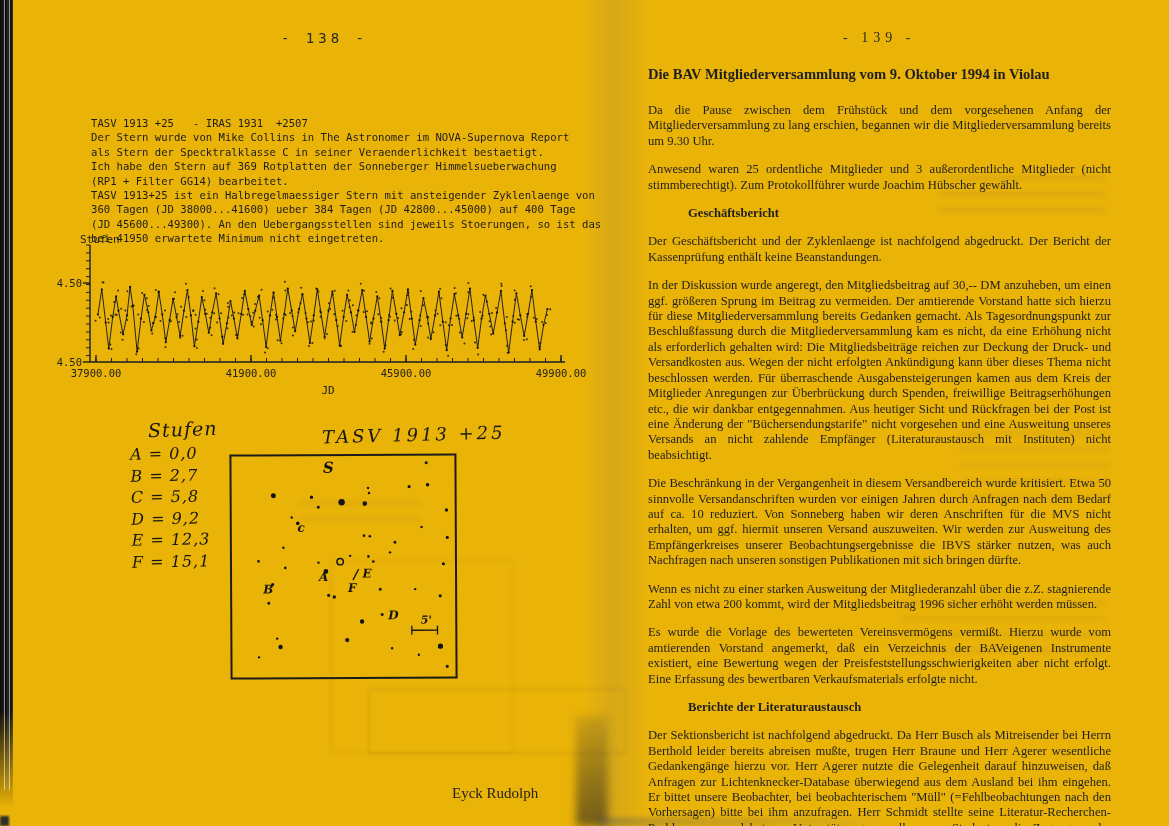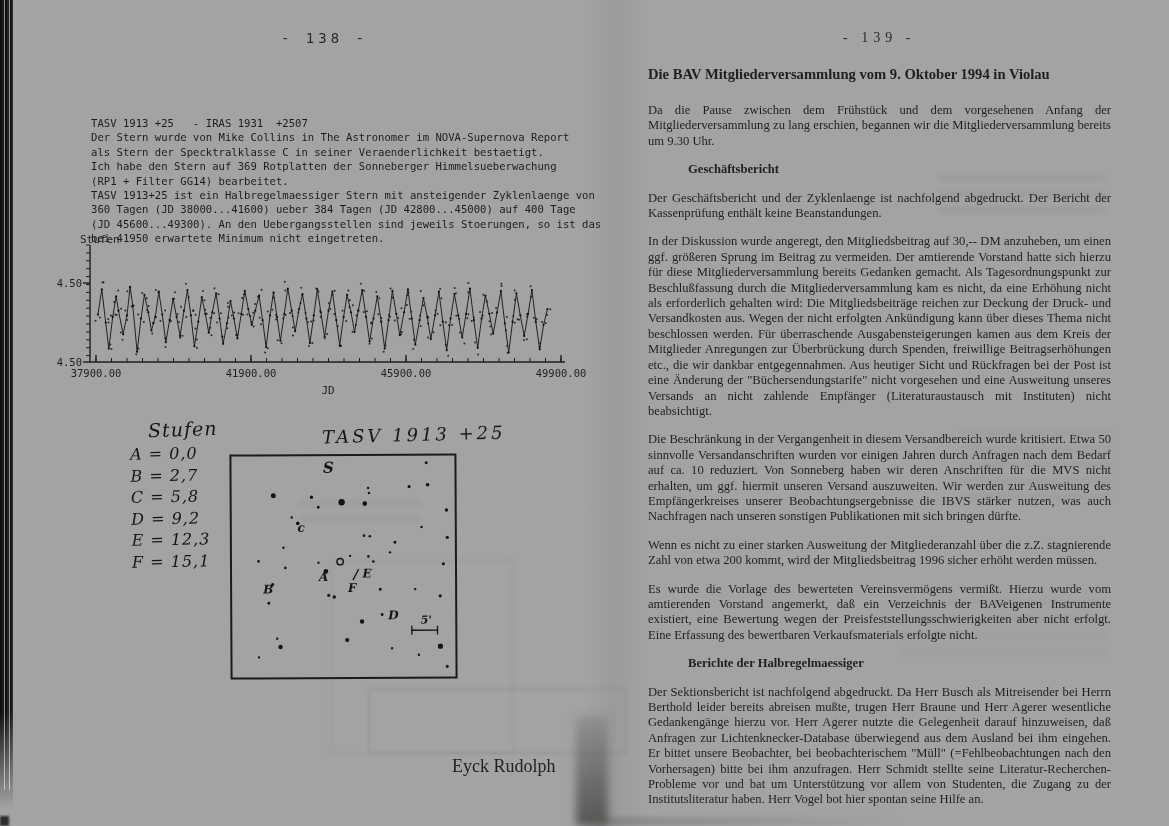--- a/index.html
+++ b/index.html
@@ -1,17 +1,17 @@
 <!DOCTYPE html>
 <html><head>
 <meta charset="utf-8">
 <style>
   html,body{margin:0;padding:0;}
   body{width:1169px;height:826px;background:#e9e9e7;font-family:"Liberation Serif",serif;}
-  #scan{position:relative;width:1169px;height:826px;background:#a3a3a3;overflow:hidden;}
+  #scan{position:relative;width:1169px;height:826px;background:#eab308;overflow:hidden;}
 
   
   .edge-bar{position:absolute;left:0;top:0;width:13px;height:808px;
     background:linear-gradient(90deg,#0a0a0a 0,#1a1a1a 25%,#050505 45%,#2a2a2a 60%,#0d0d0d 80%,#333 100%);
     -webkit-mask-image:linear-gradient(180deg,#000 0,#000 88%,rgba(0,0,0,.25) 97%,transparent 100%);
     mask-image:linear-gradient(180deg,#000 0,#000 88%,rgba(0,0,0,.25) 97%,transparent 100%);}
   .edge-lines{position:absolute;left:2px;top:0;width:9px;height:790px;
     background:repeating-linear-gradient(90deg,transparent 0 2px,rgba(255,255,255,.55) 2px 3px,transparent 3px 5px);}
   .gutter{position:absolute;left:585px;top:0;width:64px;height:826px;
     background:linear-gradient(90deg,rgba(0,0,0,0) 0,rgba(110,110,105,.16) 45%,rgba(0,0,0,0) 100%);}
@@ -38,21 +38,21 @@
   
   .hand{font-family:"DejaVu Serif",serif;font-style:italic;color:#161616;}
   .legend-title{position:absolute;left:148px;top:418px;font-size:19px;letter-spacing:1px;transform:rotate(-2deg);}
   .legend-items{position:absolute;left:131px;top:443px;font-size:16px;line-height:21.5px;letter-spacing:1px;transform:rotate(-1deg);}
   .fc-title{position:absolute;left:322px;top:424px;font-size:18px;letter-spacing:3px;transform:rotate(-1.5deg);}
   .fc-box{position:absolute;left:230px;top:454px;width:223px;height:221px;border:2.4px solid #1b1b1b;transform:rotate(-.3deg);}
   .fc-box svg{position:absolute;left:0;top:0;}
 
   
   .footer-text{position:absolute;left:69px;top:701px;width:525px;font-size:13.8px;line-height:18px;color:#222;}
-  .signature{position:absolute;left:452px;top:756px;font-size:18px;color:#222;}
+  .signature{position:absolute;left:452px;top:785px;font-size:15px;color:#222;}
 
   
   .article{position:absolute;left:648px;top:66px;width:463px;color:#1f1f1f;}
   .article .title{font-size:14.6px;font-weight:bold;text-align:left;margin:0 0 20px 0;}
   .blk{font-size:12.6px;line-height:15.4px;margin:0 0 13px 0;}
   .blk.p{text-align:justify;}
   .blk.h{font-weight:bold;margin-left:40px;}
   .blk.hu{text-decoration:underline;}
 </style>
 </head>
@@ -593,24 +593,25 @@
         <text x="188.435" y="167.96" font-size="11" font-weight="bold" font-family="DejaVu Serif,serif" font-style="italic" fill="#141414">5'</text>
       </svg>
   </div>
 
   <div class="signature">Eyck Rudolph</div>
 
   <div class="article">
     <div class="title">Die BAV Mitgliederversammlung vom 9. Oktober 1994 in Violau</div>
     <div>
         <div class="blk p">Da die Pause zwischen dem Frühstück und dem  vorgesehenen Anfang der Mitgliederversammlung zu lang erschien, begannen wir die Mitgliederversammlung bereits um 9.30 Uhr.</div>
+        <div class="blk p">Anwesend waren 25 ordentliche Mitglieder und 3 außerordentliche Mitglieder (nicht stimmberechtigt). Zum Protokollführer wurde Joachim Hübscher gewählt.</div>
         <div class="blk h">Geschäftsbericht</div>
         <div class="blk p">Der Geschäftsbericht  und der Zyklenlaenge ist nachfolgend abgedruckt. Der  Bericht der Kassenprüfung enthält keine Beanstandungen.</div>
         <div class="blk p">In der Diskussion wurde angeregt, den Mitgliedsbeitrag auf  30,-- DM anzuheben, um einen ggf. größeren Sprung im Beitrag zu vermeiden. Der amtierende Vorstand hatte sich hierzu für diese Mitgliederversammlung bereits Gedanken gemacht. Als Tagesordnungspunkt zur Beschlußfassung durch die Mitgliederversammlung kam es nicht, da eine Erhöhung nicht als erforderlich gehalten wird: Die Mitgliedsbeiträge reichen zur Deckung der Druck- und Versandkosten aus. Wegen der nicht erfolgten Ankündigung kann über dieses Thema  nicht beschlossen werden. Für überraschende Ausgabensteigerungen kamen aus dem Kreis der Mitglieder Anregungen zur Überbrückung durch Spenden, freiwillige Beitragserhöhungen etc., die wir dankbar entgegennahmen. Aus heutiger Sicht und Rückfragen bei der Post ist eine Änderung der "Büchersendungstarife" nicht  vorgesehen und eine Ausweitung unseres Versands an nicht zahlende Empfänger (Literaturaustausch mit Instituten) nicht beabsichtigt.</div>
         <div class="blk p">Die Beschränkung in der Vergangenheit in diesem Versandbereich wurde kritisiert. Etwa 50 sinnvolle Versandanschriften wurden vor einigen Jahren durch Anfragen nach dem Bedarf auf ca. 10 reduziert. Von Sonneberg haben wir deren Anschriften für die MVS nicht erhalten, um ggf. hiermit unseren Versand auszuweiten. Wir werden zur Ausweitung des Empfängerkreises unserer Beobachtungsergebnisse die IBVS stärker nutzen, was auch Nachfragen nach unseren sonstigen Publikationen mit sich bringen dürfte.</div>
         <div class="blk p">Wenn es nicht zu einer starken Ausweitung der Mitgliederanzahl über die z.Z. stagnierende Zahl von etwa 200 kommt, wird der Mitgliedsbeitrag 1996 sicher erhöht werden müssen.</div>
         <div class="blk p">Es wurde die Vorlage des bewerteten Vereinsvermögens vermißt. Hierzu wurde vom amtierenden Vorstand angemerkt, daß ein Verzeichnis der BAVeigenen Instrumente existiert, eine Bewertung  wegen der Preisfeststellungsschwierigkeiten aber nicht erfolgt. Eine Erfassung des bewertbaren Verkaufsmaterials erfolgte nicht.</div>
-        <div class="blk h">Berichte der Halbregelmaessiger</div>
+        <div class="blk h">Berichte der Literaturaustausch</div>
         <div class="blk p">Der Sektionsbericht ist nachfolgend abgedruckt. Da Herr Busch als Mitreisender bei Herrn Berthold leider bereits abreisen mußte, trugen Herr Braune und Herr Agerer wesentliche Gedankengänge hierzu vor. Herr Agerer nutzte die Gelegenheit darauf hinzuweisen, daß Anfragen zur Lichtenknecker-Database überwiegend aus dem Ausland bei ihm eingehen. Er bittet unsere Beobachter, bei beobachterischem "Müll" (=Fehlbeobachtungen nach den Vorhersagen) bitte bei ihm anzufragen. Herr Schmidt stellte seine Literatur-Recherchen-Probleme vor und bat um Unterstützung vor allem von Studenten, die Zugang zu der Institutsliteratur haben. Herr Vogel bot hier spontan seine Hilfe an.</div>
       </div>
   </div>
 
 </div>
 
 </body></html>

